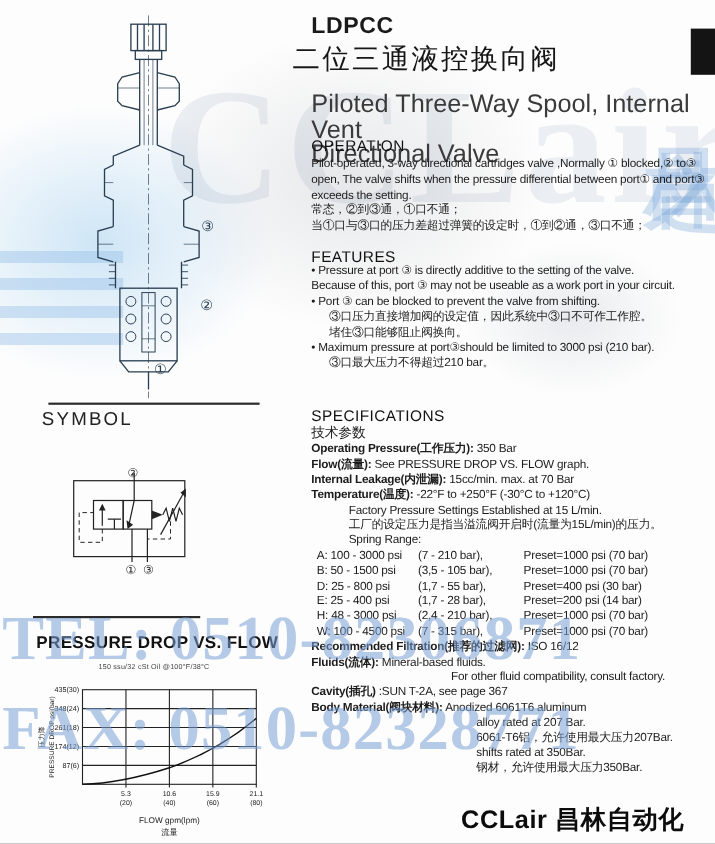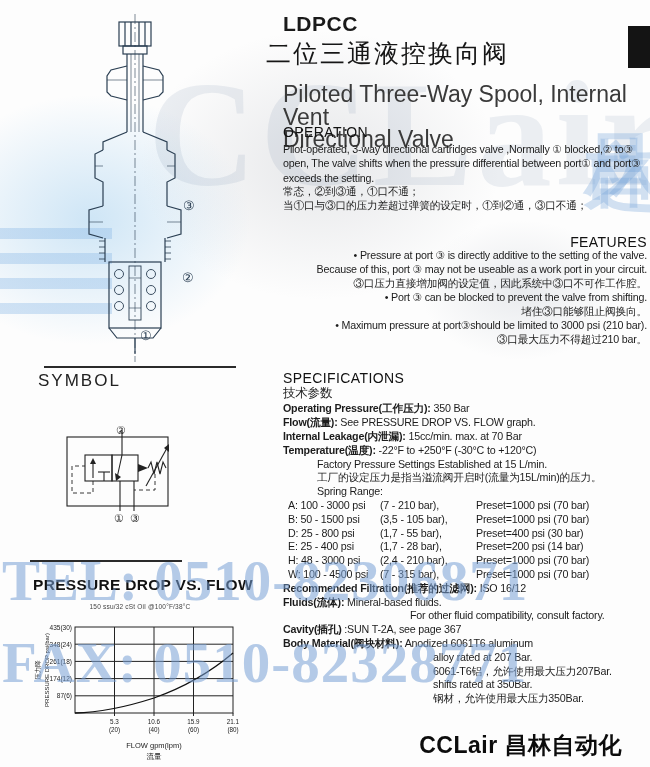--- a/index.html
+++ b/index.html
@@ -231,28 +231,28 @@
   <div class="abs sec col-right" style="top:125px;">
     <div class="sec-h">OPERATION</div>
     <div class="op-body" style="white-space:normal;">Pilot-operated, 3-way directional cartridges valve ,Normally ① blocked,② to③ open, The valve shifts when the pressure differential between port① and port③ exceeds the setting.</div>
     <div>
 
     <div class="t-line">常态，②到③通，①口不通；</div>
         <div class="t-line">当①口与③口的压力差超过弹簧的设定时，①到②通，③口不通；</div>
       </div>
   </div>
 
-  <div class="abs sec col-right" style="top:235px;text-align:right;">
+  <div class="abs sec col-right" style="top:226px;">
     <div class="sec-h">FEATURES</div>
     <div>
 
     <div class="t-line">• Pressure at port ③ is directly additive to the setting of the valve.</div>
         <div class="t-line">Because of this, port ③ may not be useable as a work port in your circuit.</div>
+        <div class="t-line">• Port ③ can be blocked to prevent the valve from shifting.</div>
         <div class="t-line ind4">③口压力直接增加阀的设定值，因此系统中③口不可作工作腔。</div>
-        <div class="t-line">• Port ③ can be blocked to prevent the valve from shifting.</div>
         <div class="t-line ind4">堵住③口能够阻止阀换向。</div>
         <div class="t-line">• Maximum pressure at port③should be limited to 3000 psi (210 bar).</div>
         <div class="t-line ind4">③口最大压力不得超过210 bar。</div>
       </div>
   </div>
 
   <div class="abs sec col-right" style="top:371px;">
     <div class="sec-h">SPECIFICATIONS</div>
     <div class="sec-h-cn">技术参数</div>
     <div style="margin-top:2px;">

